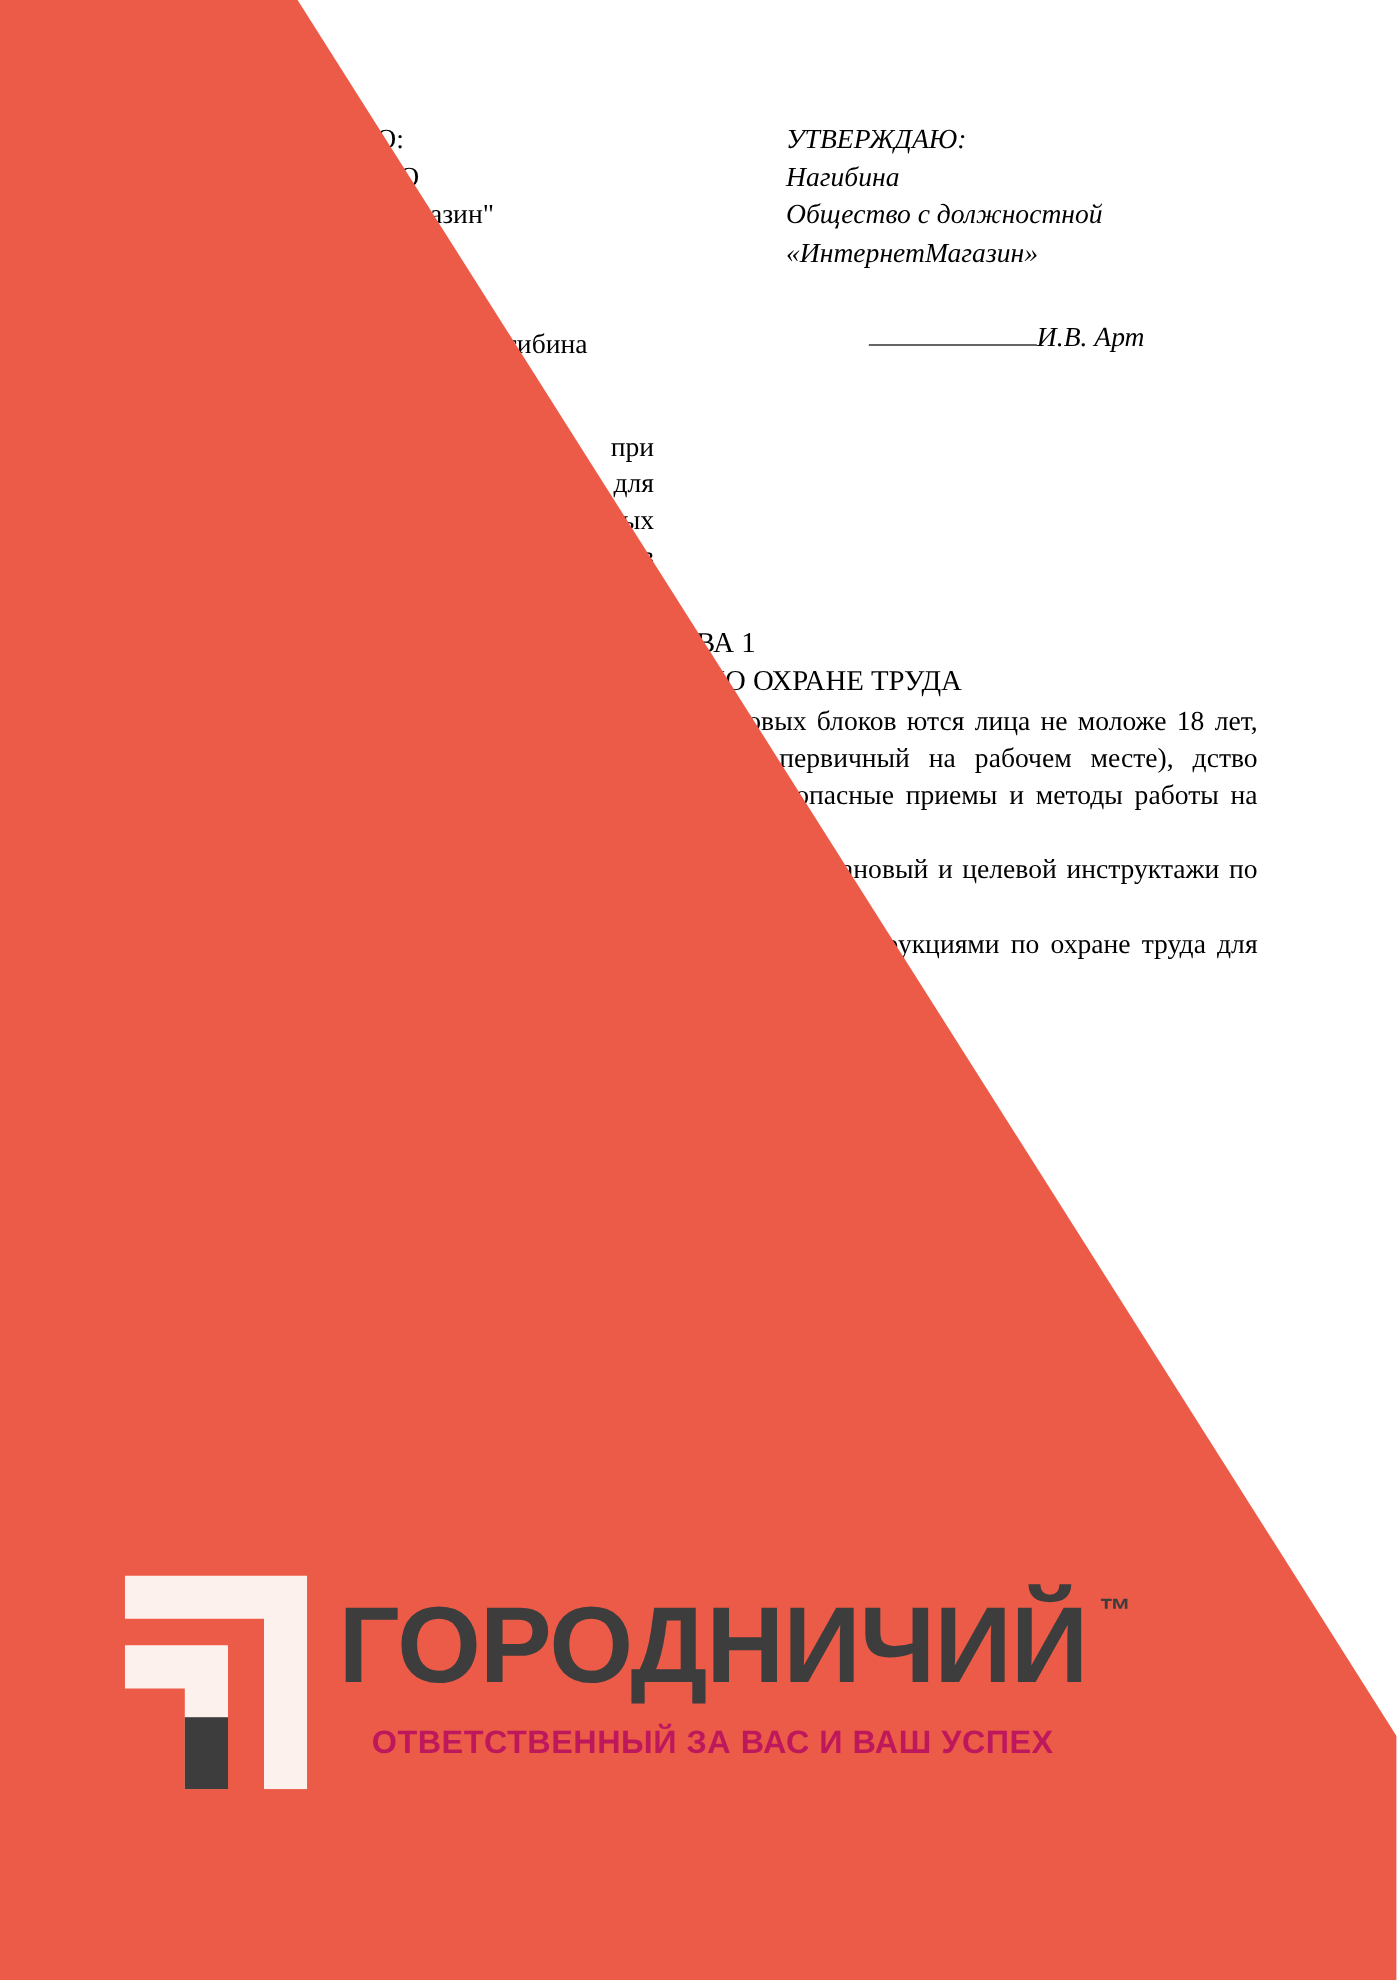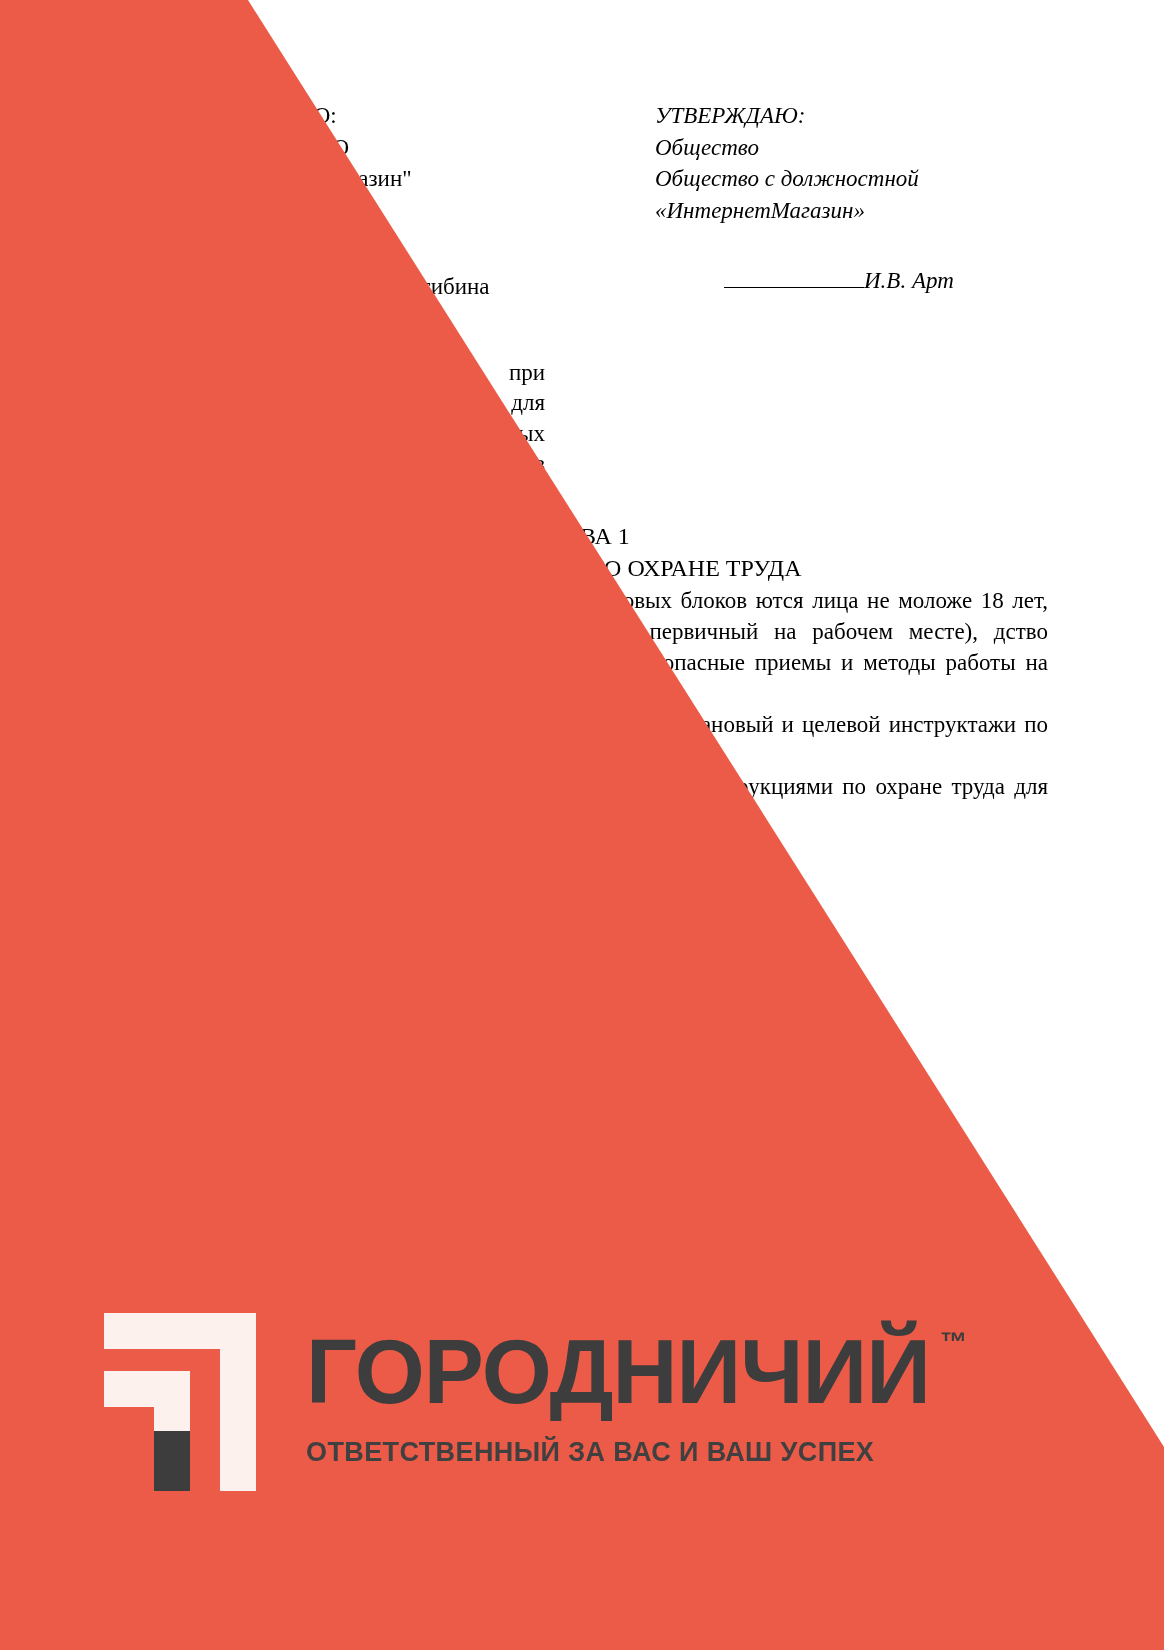--- a/index.html
+++ b/index.html
@@ -112,21 +112,20 @@
   .red-diagonal svg { display: block; width: 100%; height: 100%; }
 
   
   .logo-block {
     position: absolute;
     left: 104px;
     top: 1313px;
     z-index: 3;
     display: flex;
     align-items: flex-start;
-    gap: 24px;
   }
   .logo-mark { width: 152px; height: 178px; flex: 0 0 auto; }
   .logo-words {
     margin-left: 26px;
     margin-top: 14px;
   }
   .logo-name {
     font-family: "Liberation Sans", "DejaVu Sans", sans-serif;
     font-weight: 700;
     font-size: 90px;
@@ -144,23 +143,24 @@
     color: #3d3d3d;
     position: absolute;
     top: 2px;
     right: -36px;
   }
   .logo-tagline {
     font-family: "Liberation Sans", "DejaVu Sans", sans-serif;
     font-weight: 700;
     font-size: 27px;
     letter-spacing: 0.4px;
-    color: #404040;
+    color: #be185d;
     margin-top: 20px;
     white-space: nowrap;
+    text-align: center;
   }
 </style>
 </head>
 <body>
 
 <div id="page">
 
   <div class="doc-layer">
 
     <div class="approval-row">
@@ -177,21 +177,21 @@
           <div class="sign-date-row">
             <span class="rule r-28"></span><span>»</span>
             <span class="rule r-150"></span>
             <span>20</span><span class="rule r-28"></span><span>г.</span>
           </div>
         </div>
       </div>
 
       <div class="approval-col right">
         <div class="approval-line">УТВЕРЖДАЮ:</div>
-        <div class="approval-line">Общество</div>
+        <div class="approval-line">Нагибина</div>
         <div class="approval-line">Общество с должностной</div>
         <div class="approval-line">«ИнтернетМагазин»</div>
 
         <div class="sign-block" style="margin-top:6px">
           <div class="sign-name-row">
             <span class="rule r-140"></span><span>И.В. Арт</span>
           </div>
         </div>
       </div>
     </div>

